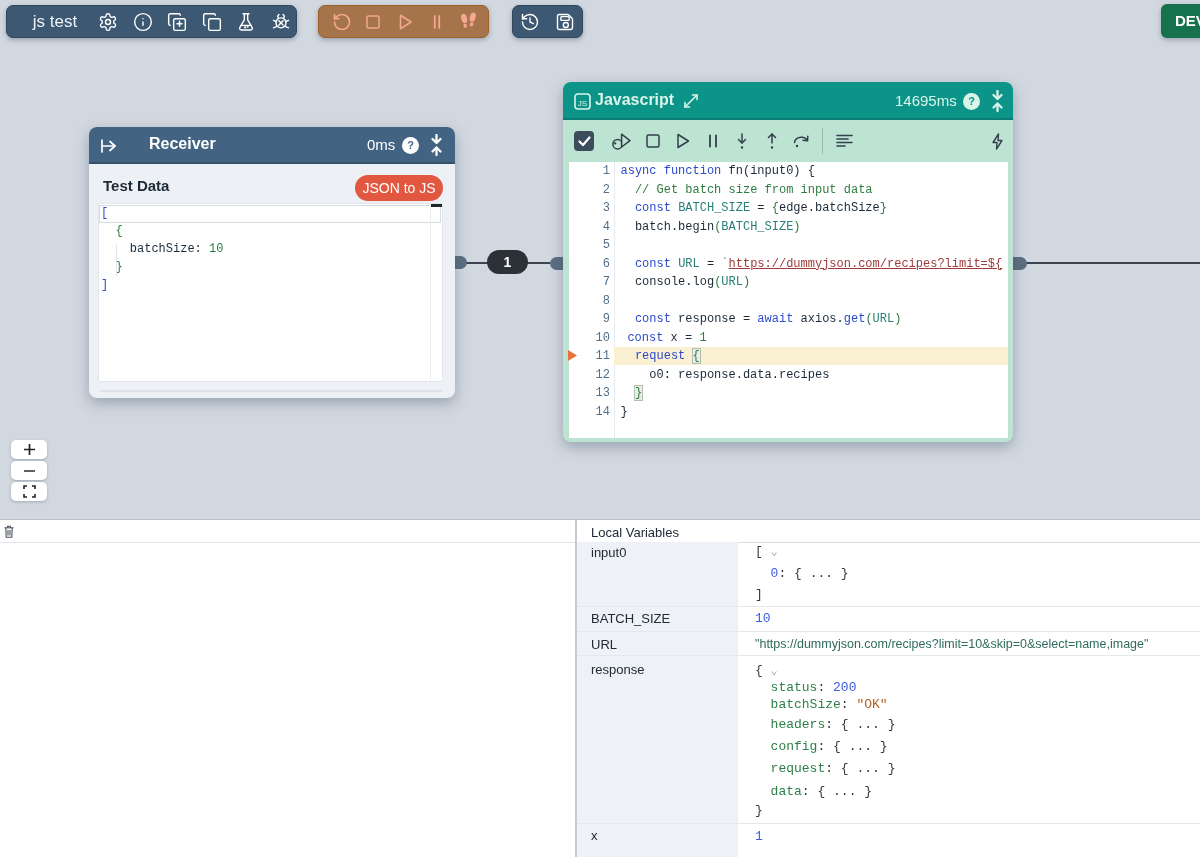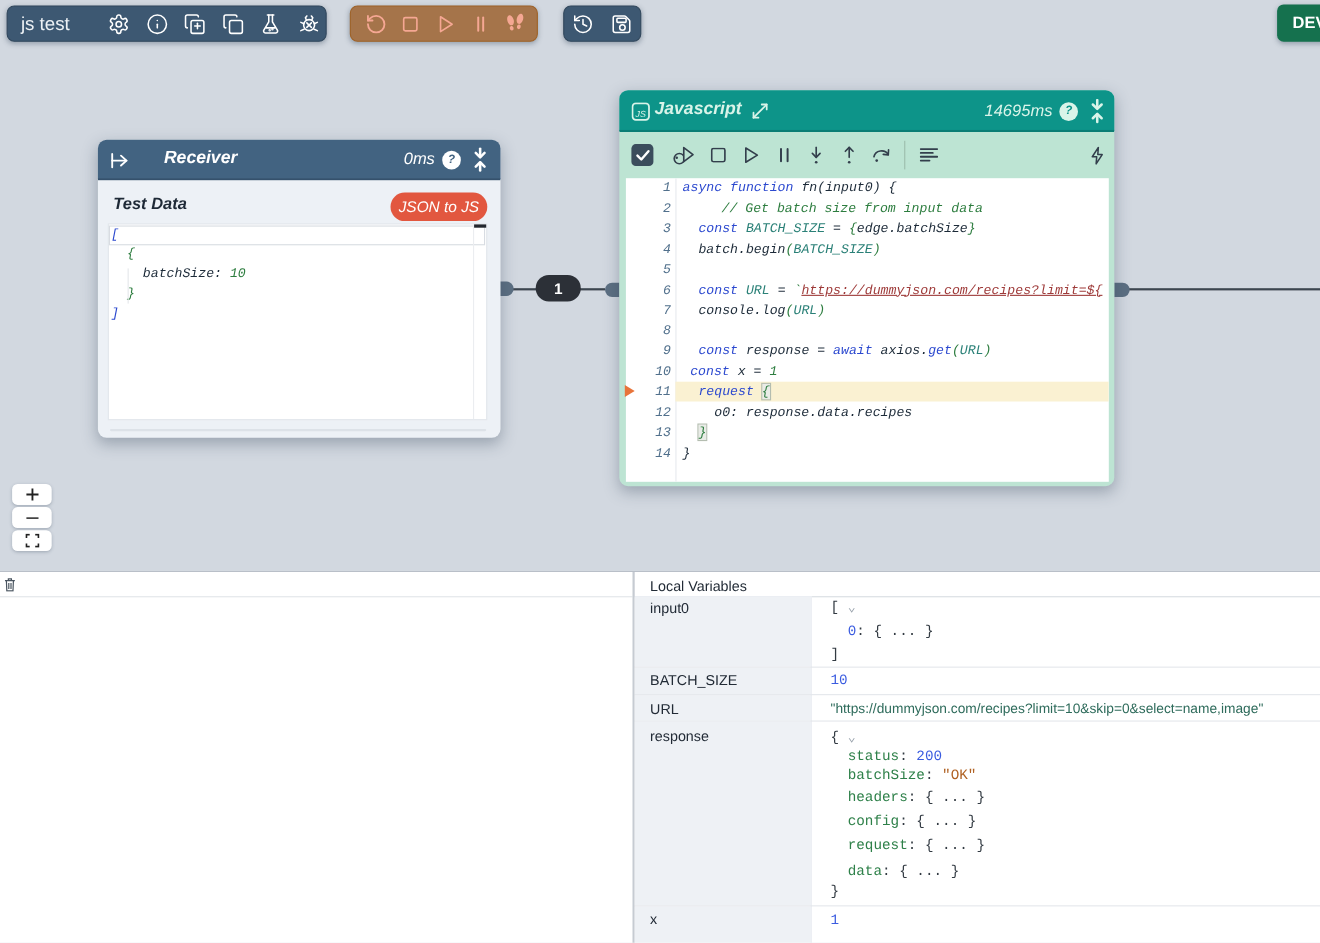--- a/index.html
+++ b/index.html
@@ -4,29 +4,29 @@
 <style>
   * { margin:0; padding:0; box-sizing:border-box; }
   html,body { width:1200px; height:857px; overflow:hidden; font-family:"Liberation Sans", sans-serif; }
   body { position:relative; background:#fff; }
   .abs { position:absolute; }
   .canvas { left:0; top:0; width:1200px; height:520px; background:#d2d8e0; }
 
   
   .tb { position:absolute; top:5px; height:33px; border-radius:7px; display:flex; align-items:center; }
   .tb1 { left:6px; width:291px; background:#3d5872; border:1px solid #31475c; box-shadow:0 2px 5px rgba(40,60,80,.35); padding-left:12px; }
-  .tb1 .title { color:#eef2f5; font-size:17px; width:72px; flex-shrink:0; }
+  .tb1 .title { color:#eef2f5; font-size:17px; width:72px; flex-shrink:0;text-align:center; }
   .tbi { width:34.5px; flex-shrink:0; display:flex; justify-content:center; align-items:center; }
   .tb2 { left:318px; width:171px; background:#a5744a; border:1.5px solid #9e6126; box-shadow:0 2px 5px rgba(40,60,80,.35); padding-left:7px;}
   .tb2 .tbi { width:31.6px; }
   .tb3 { left:512px; width:71px; background:#3d5872; border:1px solid #31475c; box-shadow:0 2px 5px rgba(40,60,80,.35); justify-content:space-around; }
   .dev { position:absolute; top:4px; left:1161px; width:50px; height:34px; background:#15714e; border-radius:6px; color:#fff; font-weight:bold; font-size:15px; line-height:34px; padding-left:14px; box-shadow:0 2px 5px rgba(40,60,80,.35);}
 
   
-  .node { position:absolute; border-radius:8px; box-shadow:0 5px 14px rgba(50,65,85,.35);font-style:italic; }
+  .node { position:absolute; border-radius:8px; box-shadow:0 5px 14px rgba(50,65,85,.35); }
   .receiver { left:89px; top:127px; width:366px; height:271px; background:#edf1f6; }
   .rec-head { position:absolute; left:0; top:0; width:100%; height:37px; background:#426381; border-radius:8px 8px 0 0; border-bottom:2px solid #35516c; }
   .rec-title { position:absolute; left:32px; top:8px; color:#fff; font-size:16px; font-weight:bold;margin-left:28px; }
   .ms { position:absolute; color:#fff; font-size:15px; }
   .qc { position:absolute; width:17px; height:17px; border-radius:50%; background:#fff; color:#426381; font-size:11px; font-weight:bold; text-align:center; line-height:17px; }
   .testdata { position:absolute; left:14px; top:50px; font-size:15px; font-weight:bold; color:#1e2936; }
   .json2js { position:absolute; left:266px; top:48px; width:88px; height:26px; background:#e2573f; border-radius:13px; color:#fff; font-size:14px; text-align:center; line-height:26px; }
   .rec-editor { position:absolute; left:10px; top:77px; width:343px; height:177px; background:#fff; outline:1px solid #e3e7ec; }
   .rec-line { position:absolute; left:2px; font-family:"Liberation Mono", monospace; font-size:12px; line-height:18px; white-space:pre; color:#1c2a38; }
   .cursorline { position:absolute; left:0; top:0.5px; width:342px; height:18px; border:1px solid #d8dce2; }
@@ -38,21 +38,21 @@
   .js-head { position:absolute; left:0; top:0; width:100%; height:38px; background:#0d9489; border-radius:8px 8px 0 0; border-bottom:2px solid #0a7d74;}
   .js-title { position:absolute; left:32px; top:9px; color:#d9f4e9; font-size:16px; font-weight:bold; }
   .js-toolbar { position:absolute; left:0; top:38px; width:100%; height:42px; }
   .checkbox { position:absolute; left:11px; top:11px; width:20px; height:20px; background:#3b4d5c; border-radius:4px; display:flex; align-items:center; justify-content:center; }
   .dbg { position:absolute; top:3px; width:30px; height:36px; display:flex; align-items:center; justify-content:center; }
   .code { position:absolute; left:6px; top:80px; width:439px; height:276px; background:#fff; overflow:hidden; }
   .cl { position:absolute; font-family:"Liberation Mono", monospace; font-size:12px; line-height:18.5px; white-space:pre; color:#1c2a38; }
   .gut { position:absolute; width:41px; text-align:right; font-family:"Liberation Mono", monospace; font-size:12px; line-height:18.5px; color:#51708c; }
   .gutline { position:absolute; left:44.5px; top:0; width:1px; height:276px; background:#e7eaee; }
   .hl11 { position:absolute; left:45px; top:184.5px; width:394px; height:18.5px; background:#faf1d2; }
-  .kw { color:#2c49cf; } .tl { color:#2a8077; } .gr { color:#2d7d3f; } .cm { color:#2d7d3f;margin-left:21px; }
+  .kw { color:#2c49cf; } .tl { color:#2a8077; } .gr { color:#2d7d3f; } .cm { color:#2d7d3f; }
   .lk { color:#9e3a39; text-decoration:underline; }
   .bm { background:#e9ece7; outline:1px solid #b4bdb0; }
 
   
   .handle { position:absolute; width:13.5px; height:13px; background:#5c6f82; }
   .hr { border-radius:0 7px 7px 0; }
   .hl { border-radius:7px 0 0 7px; }
   .edge { position:absolute; height:2px; background:#3c454f; }
   .pill { position:absolute; left:487px; top:250px; width:41px; height:24px; background:#2c3037; border-radius:12px; color:#fff; font-size:14px; font-weight:bold; text-align:center; line-height:24px; }
 

